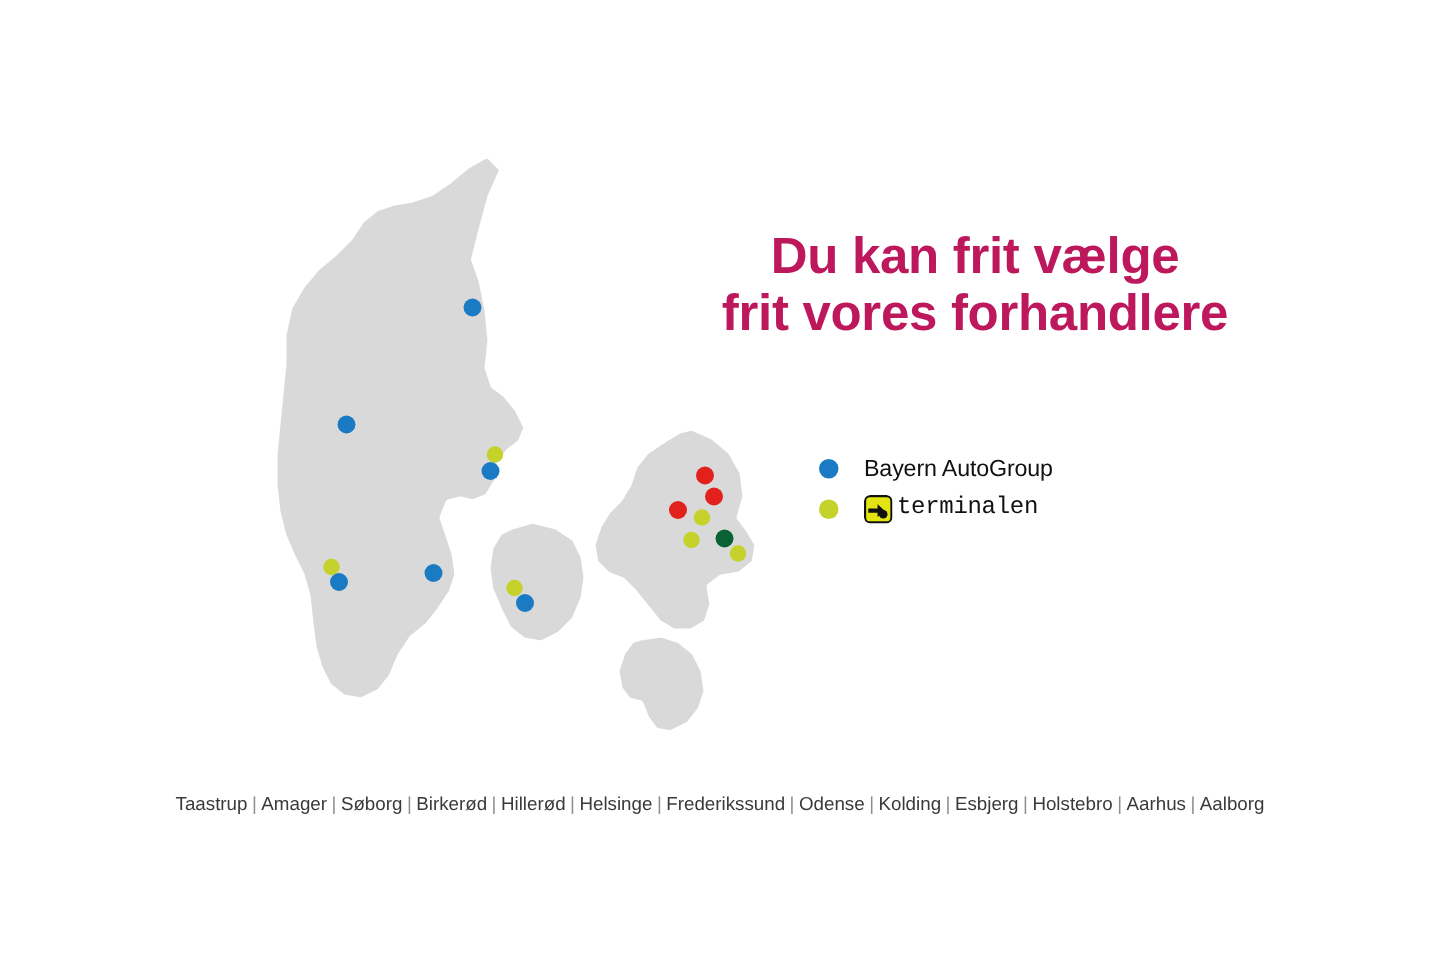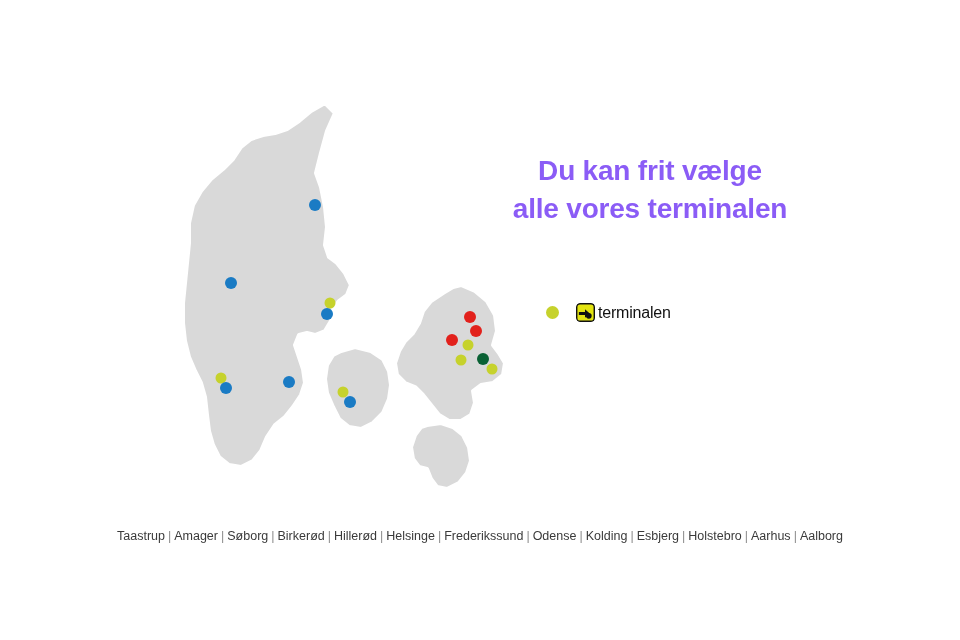--- a/index.html
+++ b/index.html
@@ -44,25 +44,25 @@
     transform: translate(-50%, -50%);
   }
 
   
   #headline {
     position: absolute;
     left: 455px;
     top: 152px;
     width: 390px;
     text-align: center;
-    font-size: 28px;
+    font-size: 34px;
     line-height: 38px;
     font-weight: 700;
     letter-spacing: -0.2px;
-    color: #8b5cf6;
+    color: #be185d;
   }
   #headline .hl-line { display: block; white-space: nowrap; }
 
   
   #legend {
     position: absolute;
     left: 546px;
     top: 300px;
     width: 300px;
   }
@@ -82,21 +82,21 @@
     margin-left: 17px;
     font-size: 15.5px;
     line-height: 17px;
     color: #111111;
     letter-spacing: -0.1px;
     white-space: nowrap;
   }
   .legend-brandmark {
     margin-left: 17px;
     display: flex;
-    align-items: center;
+    font-family: Liberation Mono, monospace;
   }
   .brand-text {
     font-size: 16px;
     line-height: 17px;
     color: #111111;
     letter-spacing: -0.2px;
     white-space: nowrap;
   }
   .brand-text.era {
     font-weight: 700;
@@ -295,26 +295,30 @@
         <span class="dot" title="Frederikssund – ERA BILER" style="left: 277px; top: 245px; width: 12px; height: 12px; background: rgb(226, 33, 28);"></span>
         <span class="dot" title="Birkerød – terminalen" style="left: 293px; top: 250px; width: 11px; height: 11px; background: rgb(198, 210, 44);"></span>
         <span class="dot" title="Søborg – terminalen" style="left: 286px; top: 265px; width: 11px; height: 11px; background: rgb(198, 210, 44);"></span>
         <span class="dot" title="Taastrup – British MotorGroup" style="left: 308px; top: 264px; width: 12px; height: 12px; background: rgb(10, 97, 52);"></span>
         <span class="dot" title="Amager – terminalen" style="left: 317px; top: 274px; width: 11px; height: 11px; background: rgb(198, 210, 44);"></span>
       </div>
   </div>
 
   <div id="headline">
     <span class="hl-line">Du kan frit vælge</span>
-    <span class="hl-line">alle vores terminalen</span>
+    <span class="hl-line">frit vores forhandlere</span>
   </div>
 
   <div id="legend">
 
 
+    <div class="legend-row">
+      <span class="legend-swatch" style="background: rgb(26, 123, 196);"></span>
+      <span class="legend-label">Bayern AutoGroup</span>
+    </div>
 
     <div class="legend-row">
       <span class="legend-swatch" style="background: rgb(198, 210, 44);"></span>
       <span class="legend-brandmark">
         <svg class="term-icon" viewBox="0 0 40 40">
           <rect x="1.5" y="1.5" width="37" height="37" rx="7" ry="7" fill="#e3e411" stroke="#111111" stroke-width="3"></rect>
           <path d="M6 19 h13 v-6 l10 9 -10 9 v-6 h-13 z" fill="#111111"></path>
           <circle cx="27" cy="27" r="6" fill="#111111"></circle>
         </svg>
         <span class="brand-text">terminalen</span>

